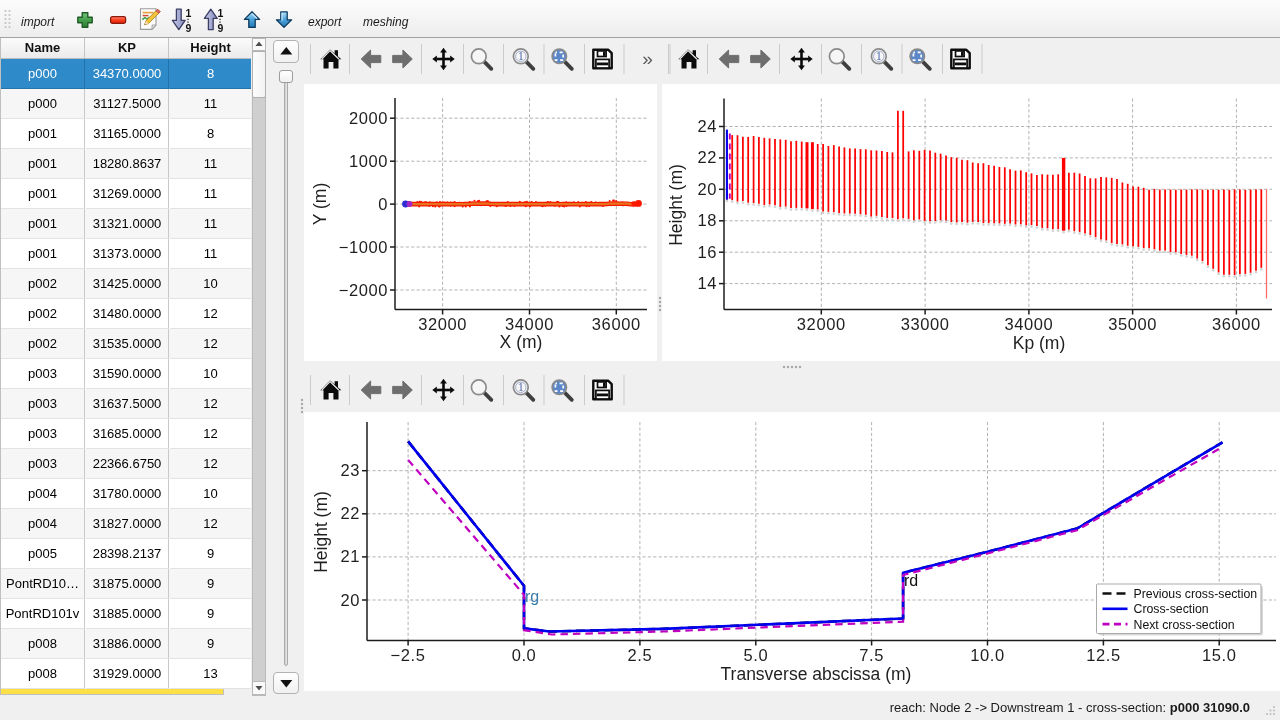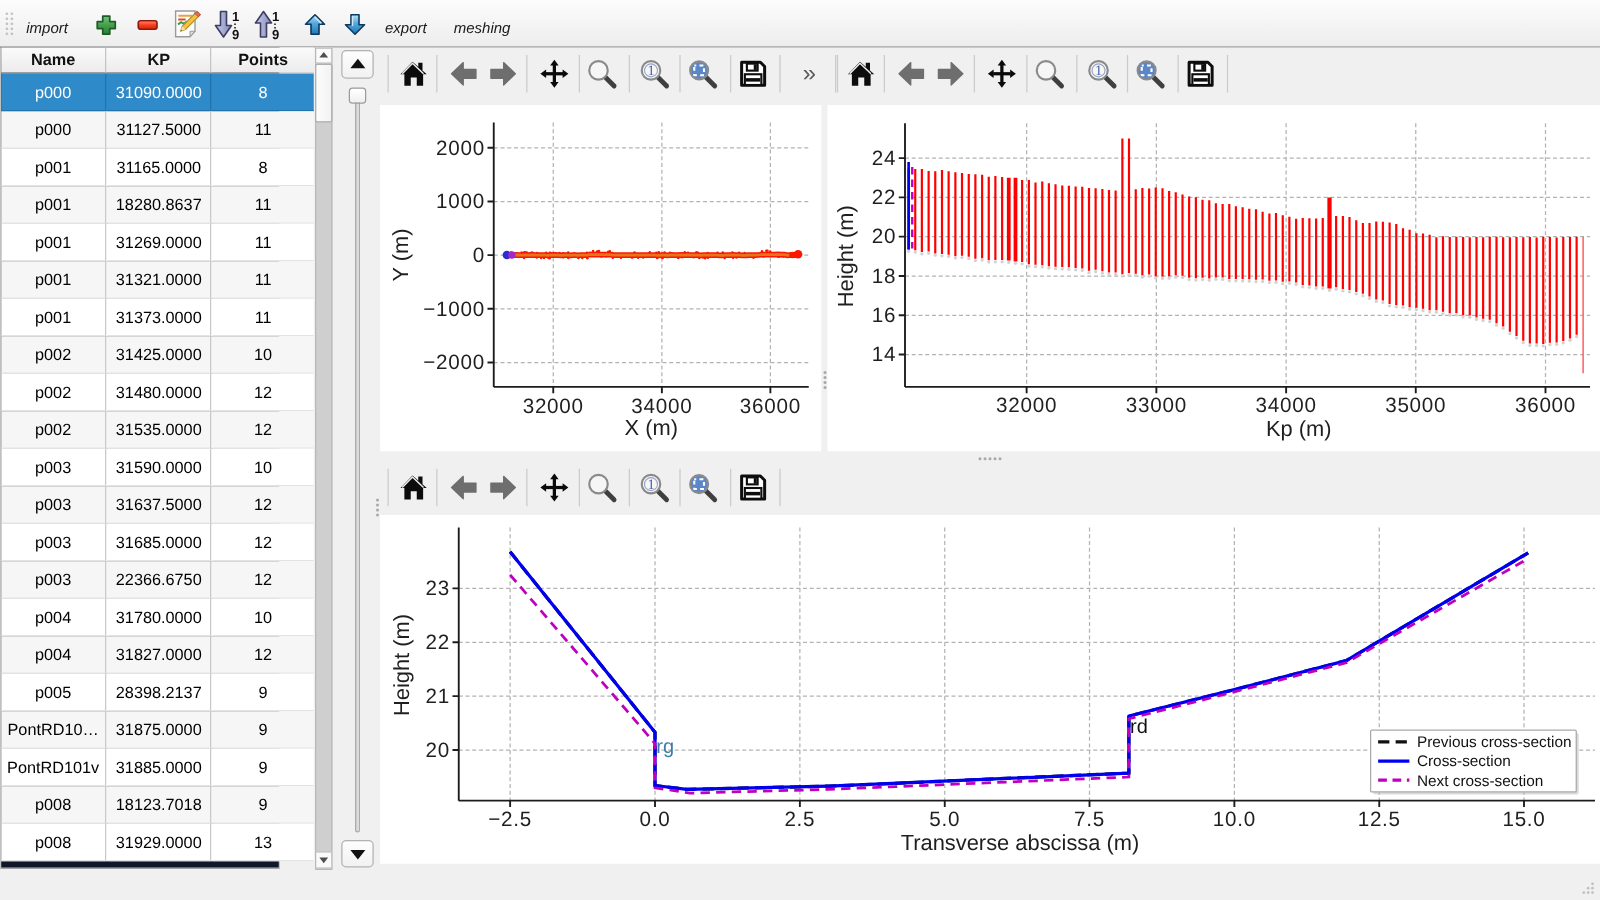--- a/index.html
+++ b/index.html
@@ -1,19 +1,19 @@
 <!DOCTYPE html>
 <html><head><meta charset="utf-8"><style>
 * { margin:0; padding:0; box-sizing:border-box; }
 body { width:1280px; height:720px; position:relative; overflow:hidden;
   font-family:"Liberation Sans",sans-serif; background:#f0f0f0; }
 #toolbar { position:absolute; left:0; top:0; width:1280px; height:38px;
   background:linear-gradient(#fcfcfc,#ededed); border-bottom:1px solid #a2a2a2; }
 .tbtxt { position:absolute; top:4px; height:38px; line-height:37px; font-size:12px; color:#1a1a1a;font-style:italic; }
-#tablepanel { position:absolute; left:0; top:38px; width:224px; height:657px; background:#0f172a;
+#tablepanel { position:absolute; left:0; top:38px; width:224px; height:657px; background:#fde047;
   border:1px solid #c0c0c0; border-top:none; }
 .thead { position:absolute; left:0; top:0; width:250px; height:21px;
   background:linear-gradient(#fbfbfb,#ebebeb); border-bottom:1px solid #bcbcbc; }
 .hc { position:absolute; top:0; height:20px; line-height:20px; text-align:center;
   font-weight:bold; font-size:13px; color:#111; border-right:1px solid #c4c4c4; }
 .trow { position:absolute; left:0; width:250px; height:30px; }
 .trow.even { background:#fff; }
 .trow.odd { background:#f6f6f6; }
 .trow.sel { background:#2e8ac8; color:#fff; }
 .tc { position:absolute; top:0; height:30px; line-height:30px; text-align:center;
@@ -97,25 +97,25 @@
       <g transform="translate(276,11)">
       <path d="M8,16.4 L15.6,8.8 L11.2,8.8 L11.2,0.8 L4.8,0.8 L4.8,8.8 L0.4,8.8 Z" fill="url(#gblue)" stroke="#0d3a5e" stroke-width="1.3" stroke-linejoin="round"></path>
       <path d="M6,1.8 L6,9.8" stroke="#cdeafb" stroke-width="1.2" fill="none"></path>
       </g>
     </svg>
   </div>
 <div id="tablepanel">
     <div class="thead">
       <div class="hc" style="left:0;width:84px">Name</div>
       <div class="hc" style="left:85px;width:83px">KP</div>
-      <div class="hc" style="left:169px;width:81px;border-right:none">Points</div>
+      <div class="hc" style="left:169px;width:81px;border-right:none">Height</div>
     </div>
     <div class="trow sel" style="top:21px">
       <div class="tc" style="left:0;width:84px">p000</div>
-      <div class="tc" style="left:85px;width:83px">31090.0000</div>
+      <div class="tc" style="left:85px;width:83px">34370.0000</div>
       <div class="tc" style="left:169px;width:81px;border-right:none">8</div>
     </div>
     <div class="trow odd" style="top:51px">
       <div class="tc" style="left:0;width:84px">p000</div>
       <div class="tc" style="left:85px;width:83px">31127.5000</div>
       <div class="tc" style="left:169px;width:81px;border-right:none">11</div>
     </div>
     <div class="trow even" style="top:81px">
       <div class="tc" style="left:0;width:84px">p001</div>
       <div class="tc" style="left:85px;width:83px">31165.0000</div>
@@ -196,21 +196,21 @@
       <div class="tc" style="left:85px;width:83px">31875.0000</div>
       <div class="tc" style="left:169px;width:81px;border-right:none">9</div>
     </div>
     <div class="trow even" style="top:561px">
       <div class="tc" style="left:0;width:84px">PontRD101v</div>
       <div class="tc" style="left:85px;width:83px">31885.0000</div>
       <div class="tc" style="left:169px;width:81px;border-right:none">9</div>
     </div>
     <div class="trow odd" style="top:591px">
       <div class="tc" style="left:0;width:84px">p008</div>
-      <div class="tc" style="left:85px;width:83px">18123.7018</div>
+      <div class="tc" style="left:85px;width:83px">31886.0000</div>
       <div class="tc" style="left:169px;width:81px;border-right:none">9</div>
     </div>
     <div class="trow even" style="top:621px">
       <div class="tc" style="left:0;width:84px">p008</div>
       <div class="tc" style="left:85px;width:83px">31929.0000</div>
       <div class="tc" style="left:169px;width:81px;border-right:none">13</div>
     </div>
   </div>
 <div style="position:absolute;left:252px;top:38px;width:14px;height:658px;background:#cfcfcf;border:1px solid #b9b9b9;box-sizing:border-box"></div>
 <div style="position:absolute;left:252px;top:38px;width:14px;height:13px;background:#fafafa;border:1px solid #b9b9b9;box-sizing:border-box"></div>
@@ -828,20 +828,21 @@
     <circle cx="14" cy="2" r="1.2" fill="#a8a8a8"></circle>
     <circle cx="18" cy="2" r="1.2" fill="#a8a8a8"></circle>
   </svg>
 <svg width="4" height="18" viewBox="0 0 4 18" style="position:absolute;left:299.5px;top:398px">
     <circle cx="2" cy="2" r="1.2" fill="#a8a8a8"></circle>
     <circle cx="2" cy="6" r="1.2" fill="#a8a8a8"></circle>
     <circle cx="2" cy="10" r="1.2" fill="#a8a8a8"></circle>
     <circle cx="2" cy="14" r="1.2" fill="#a8a8a8"></circle>
   </svg>
 <div id="statusbar">
+    <span class="txt">reach: Node 2 -&gt; Downstream 1 - cross-section: <b>p000 31090.0</b></span>
     <svg width="14" height="20" viewBox="0 0 14 20" style="position:absolute;right:2px;top:2px">
       <circle cx="10.0" cy="16.0" r="1.1" fill="#c0c0c0"></circle>
       <circle cx="10.0" cy="12.5" r="1.1" fill="#c0c0c0"></circle>
       <circle cx="10.0" cy="9.0" r="1.1" fill="#c0c0c0"></circle>
       <circle cx="6.5" cy="16.0" r="1.1" fill="#c0c0c0"></circle>
       <circle cx="6.5" cy="12.5" r="1.1" fill="#c0c0c0"></circle>
       <circle cx="3.0" cy="16.0" r="1.1" fill="#c0c0c0"></circle>
     </svg>
   </div>
 </body></html>

